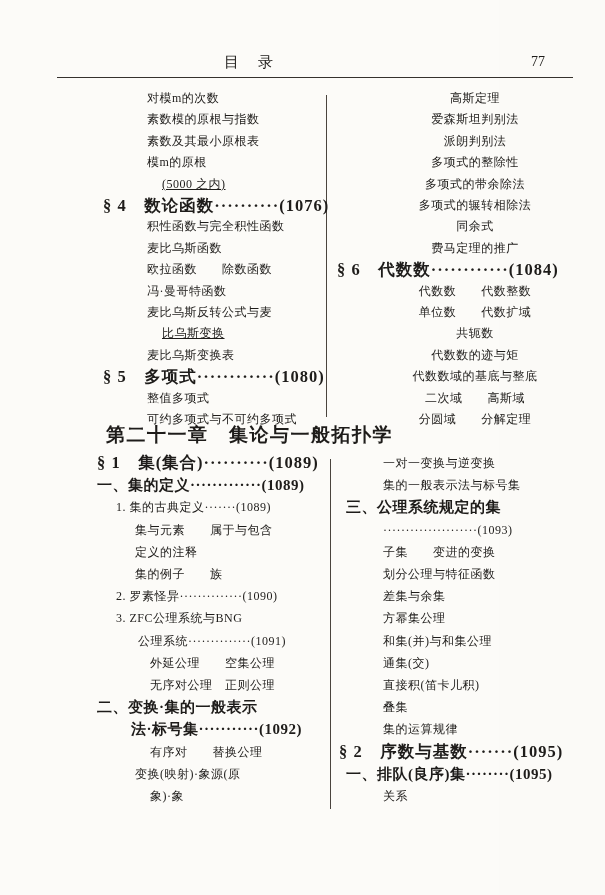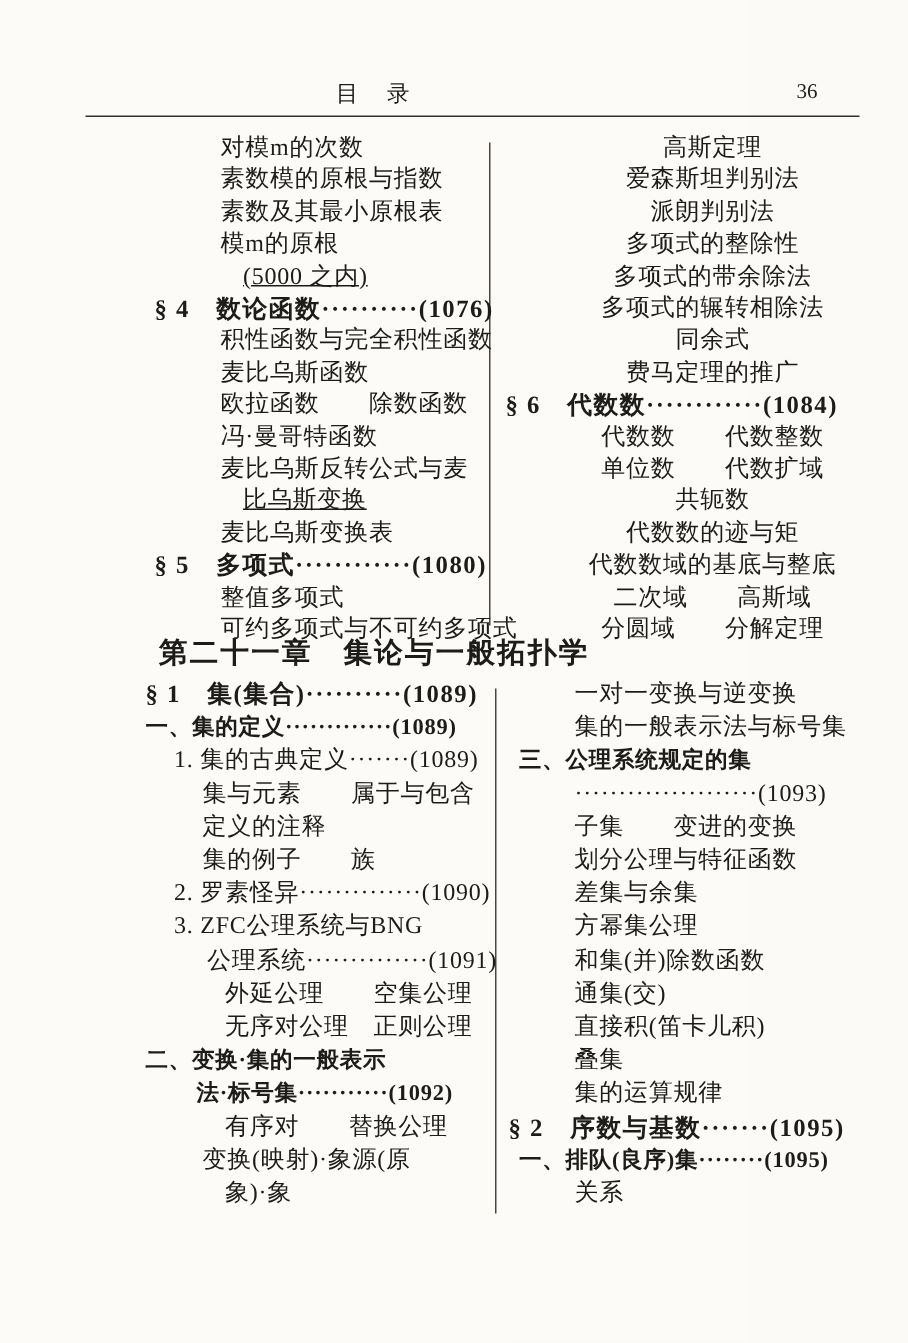--- a/index.html
+++ b/index.html
@@ -71,21 +71,21 @@
     white-space: pre;
     font-size: 14.5px;
     letter-spacing: 0.5px;
   }
   .top-sec .toc-line { line-height: 21.4px; }
   .bot-sec .toc-line { line-height: 22.2px; }
 
   .lv-sec  { font-size: 16.5px; font-weight: 700; letter-spacing: 1px; }
   .lv-num  { font-size: 15px;   font-weight: 700; }
   .lv-numcont { font-size: 15px; font-weight: 700; }
-  .lv-sub, .lv-subcont, .lv-item, .lv-item2, .lv-cont { font-size: 16px; }
+  .lv-sub, .lv-subcont, .lv-item, .lv-item2, .lv-cont { font-size: 12px; }
 
   #top-left  .lv-sec  { margin-left: 18px; }
   #top-left  .lv-item { margin-left: 62px; }
   #top-left  .lv-cont { margin-left: 77px; text-decoration: underline; }
 
   #top-right .lv-sec  { margin-left: 0px;  }
   #top-right .lv-item { margin-left: 31px; text-align: center; }
 
   #bot-left  .lv-sec     { margin-left: 12px; }
   #bot-left  .lv-num     { margin-left: 12px; }
@@ -100,21 +100,21 @@
   #bot-right .lv-num     { margin-left: 9px;  }
   #bot-right .lv-subcont { margin-left: 46px; }
   #bot-right .lv-item    { margin-left: 46px; }
 </style>
 </head>
 <body>
 
 <div class="page">
 
   <div class="hdr-title">目　录</div>
-  <div class="hdr-page">36</div>
+  <div class="hdr-page">77</div>
   <div class="hdr-rule"></div>
 
   <div class="vdiv" id="div-top"></div>
   <div class="vdiv" id="div-bot"></div>
 
   <div class="col top-sec" id="top-left">
       <div class="toc-line lv-item">对模m的次数</div>
       <div class="toc-line lv-item">素数模的原根与指数</div>
       <div class="toc-line lv-item">素数及其最小原根表</div>
       <div class="toc-line lv-item">模m的原根</div>
@@ -174,21 +174,21 @@
 
   <div class="col bot-sec" id="bot-right">
       <div class="toc-line lv-item">一对一变换与逆变换</div>
       <div class="toc-line lv-item">集的一般表示法与标号集</div>
       <div class="toc-line lv-num">三、公理系统规定的集</div>
       <div class="toc-line lv-subcont">·····················(1093)</div>
       <div class="toc-line lv-item">子集　　变进的变换</div>
       <div class="toc-line lv-item">划分公理与特征函数</div>
       <div class="toc-line lv-item">差集与余集</div>
       <div class="toc-line lv-item">方幂集公理</div>
-      <div class="toc-line lv-item">和集(并)除数函数</div>
+      <div class="toc-line lv-item">和集(并)与和集公理</div>
       <div class="toc-line lv-item">通集(交)</div>
       <div class="toc-line lv-item">直接积(笛卡儿积)</div>
       <div class="toc-line lv-item">叠集</div>
       <div class="toc-line lv-item">集的运算规律</div>
       <div class="toc-line lv-sec">§ 2　序数与基数·······(1095)</div>
       <div class="toc-line lv-num">一、排队(良序)集········(1095)</div>
       <div class="toc-line lv-item">关系</div>
     </div>
 
 </div>

